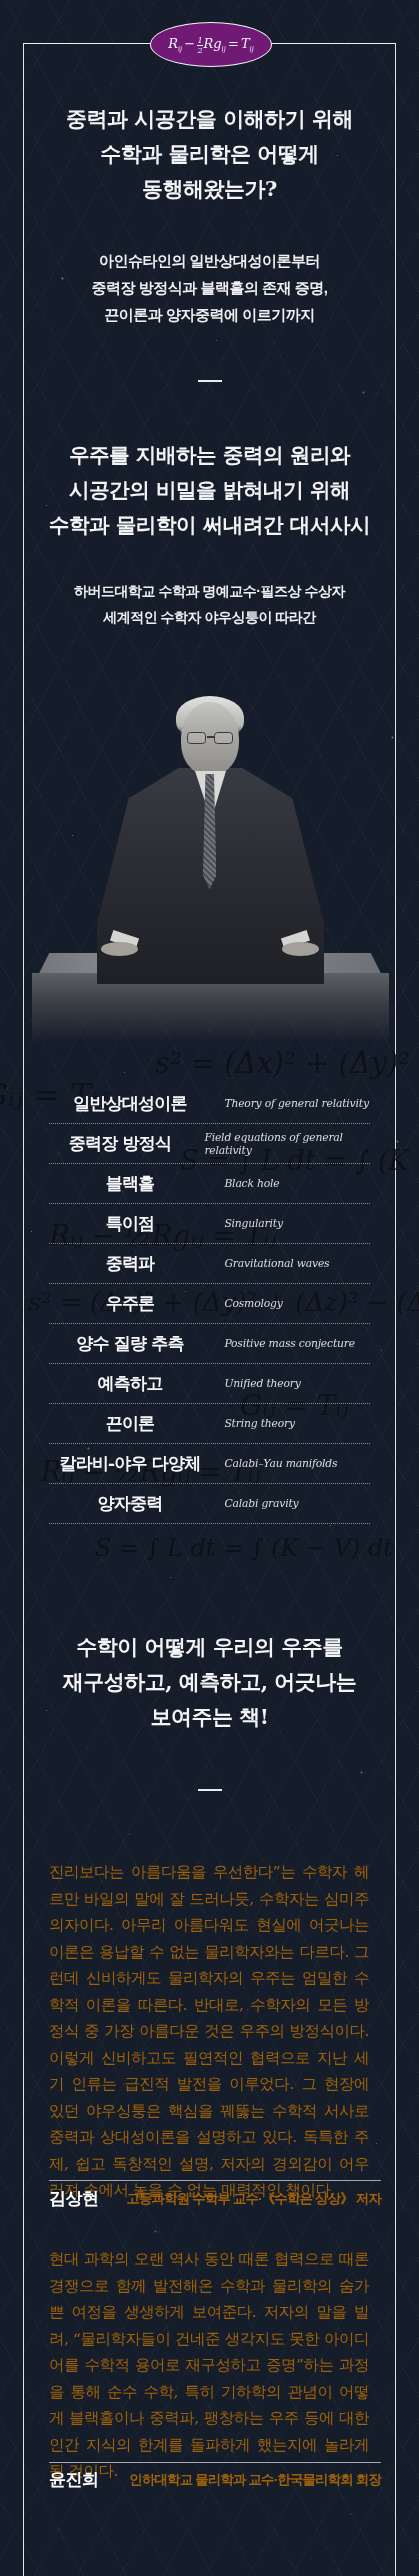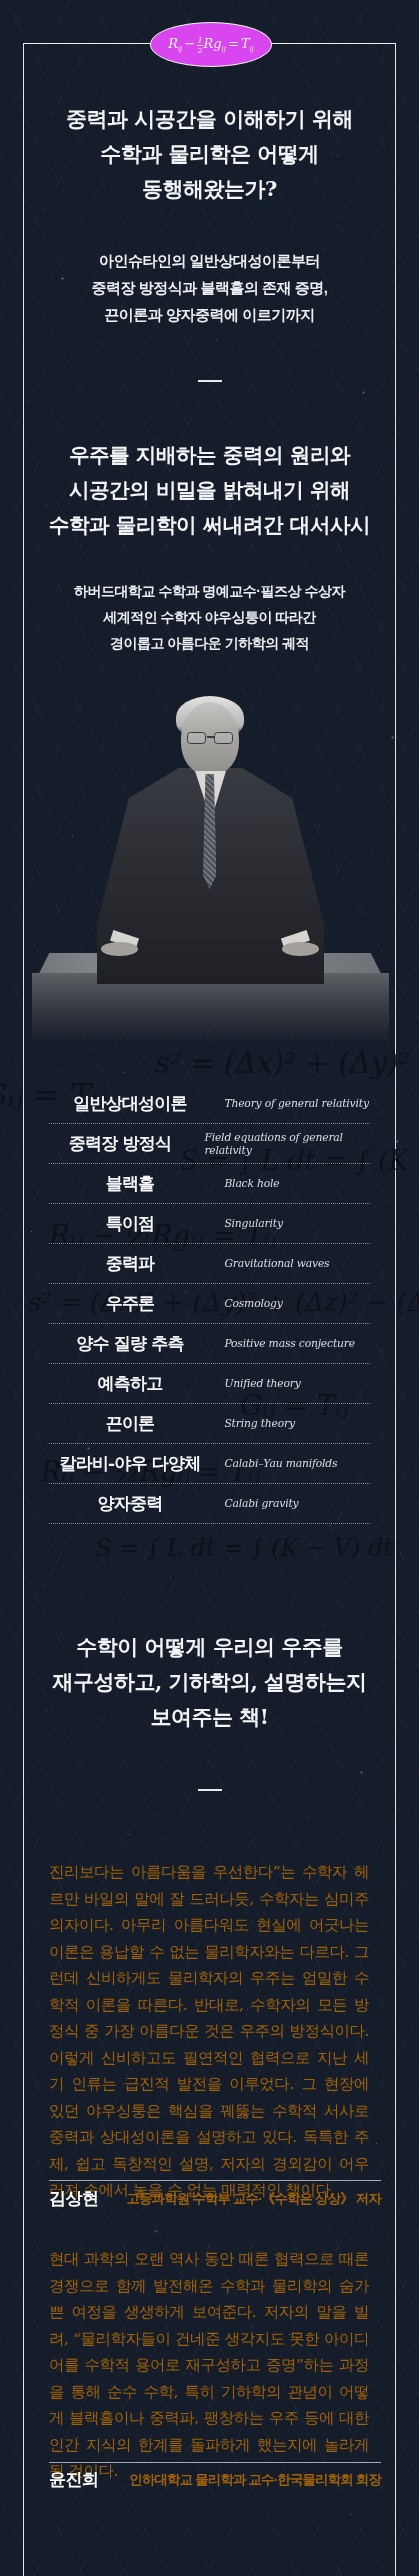--- a/index.html
+++ b/index.html
@@ -29,21 +29,21 @@
   .stars-footer{position:absolute;left:0;top:0;width:1px;height:1px;border-radius:50%;
      box-shadow:62px 3241px 0 0 rgba(255,255,255,.5),170px 3261px 0 0 rgba(255,255,255,.4),
       289px 3230px 0 0 rgba(255,255,255,.45),371px 3256px 0 0 rgba(255,255,255,.35),
       124px 3223px 0 0 rgba(255,255,255,.3),340px 3220px 0 0.5px rgba(255,255,255,.3);}
   
   .frame-top{position:absolute;left:23px;top:43px;width:373px;height:1px;background:#eff1f4;}
   .fl-a{position:absolute;left:23px;top:43px;width:1px;height:2559px;background:rgba(243,244,247,.92);}
   .fr-a{position:absolute;left:395px;top:43px;width:1px;height:2559px;background:rgba(243,244,247,.92);}
   
   .badge{position:absolute;left:150px;top:21.6px;width:120px;height:43px;border:1px solid #f2f3f6;
-     border-radius:50%;background:#d946ef;display:flex;align-items:center;justify-content:center;z-index:5;}
+     border-radius:50%;background:#701a75;display:flex;align-items:center;justify-content:center;z-index:5;}
   .feq{font-style:italic;font-size:13px;color:#f4f5f8;white-space:nowrap;}
   .feq sub{font-size:6.7px;font-style:italic;}
   .fop{padding:0 2.1px;}
   .frac{display:inline-flex;flex-direction:column;align-items:center;vertical-align:middle;
         font-size:8.2px;line-height:1;transform:translateY(1px);margin-right:0.5px;}
   .fbar{width:5.7px;height:0.8px;background:#f4f5f8;margin:0.5px 0;}
   
   .ctr{position:absolute;left:23px;width:373px;text-align:center;color:#f3f4f6;}
   .hero-title{top:101px;font-size:21px;line-height:35px;font-weight:700;letter-spacing:-0.5px;}
   .hero-sub{top:247px;font-size:15px;line-height:27px;font-weight:700;color:#eef0f3;
@@ -142,21 +142,20 @@
   <div class="dash" style="top:380px"></div>
 
   <div class="ctr epic">
     <div>우주를 지배하는 중력의 원리와</div>
     <div>시공간의 비밀을 밝혀내기 위해</div>
     <div>수학과 물리학이 써내려간 대서사시</div>
   </div>
   <div class="ctr credit">
     <div>하버드대학교 수학과 명예교수·필즈상 수상자</div>
     <div>세계적인 수학자 야우싱퉁이 따라간</div>
-    <div>경이롭고 아름다운 기하학의 궤적</div>
   </div>
 
   <div class="photo">
     <div class="p-hair"></div>
     <div class="p-head"></div>
     <div class="p-glasses">
         <span class="p-bridge"></span>
       </div>
     <div class="p-suit"></div>
     <div class="p-shirt"></div>
@@ -221,21 +220,21 @@
         <span class="g-en">Calabi–Yau manifolds</span>
       </div>
     <div class="g-row">
         <span class="g-ko">양자중력</span>
         <span class="g-en">Calabi gravity</span>
       </div>
   </div>
 
   <div class="ctr pitch">
     <div>수학이 어떻게 우리의 우주를</div>
-    <div>재구성하고, 기하학의, 설명하는지</div>
+    <div>재구성하고, 예측하고, 어긋나는</div>
     <div>보여주는 책!</div>
   </div>
   <div class="dash" style="top:1789px"></div>
 
   <div class="review rv1">진리보다는 아름다움을 우선한다”는 수학자 헤르만 바일의 말에 잘 드러나듯, 수학자는 심미주의자이다. 아무리 아름다워도 현실에 어긋나는 이론은 용납할 수 없는 물리학자와는 다르다. 그런데 신비하게도 물리학자의 우주는 엄밀한 수학적 이론을 따른다. 반대로, 수학자의 모든 방정식 중 가장 아름다운 것은 우주의 방정식이다. 이렇게 신비하고도 필연적인 협력으로 지난 세기 인류는 급진적 발전을 이루었다. 그 현장에 있던 야우싱퉁은 핵심을 꿰뚫는 수학적 서사로 중력과 상대성이론을 설명하고 있다. 독특한 주제, 쉽고 독창적인 설명, 저자의 경외감이 어우러져 손에서 놓을 수 없는 매력적인 책이다.</div>
   <div class="rule rule1"></div>
   <div class="attr attr1">
     <span class="a-name">김상현</span>
     <span class="a-role">고등과학원 수학부 교수·《수학은 상상》 저자</span>
   </div>

